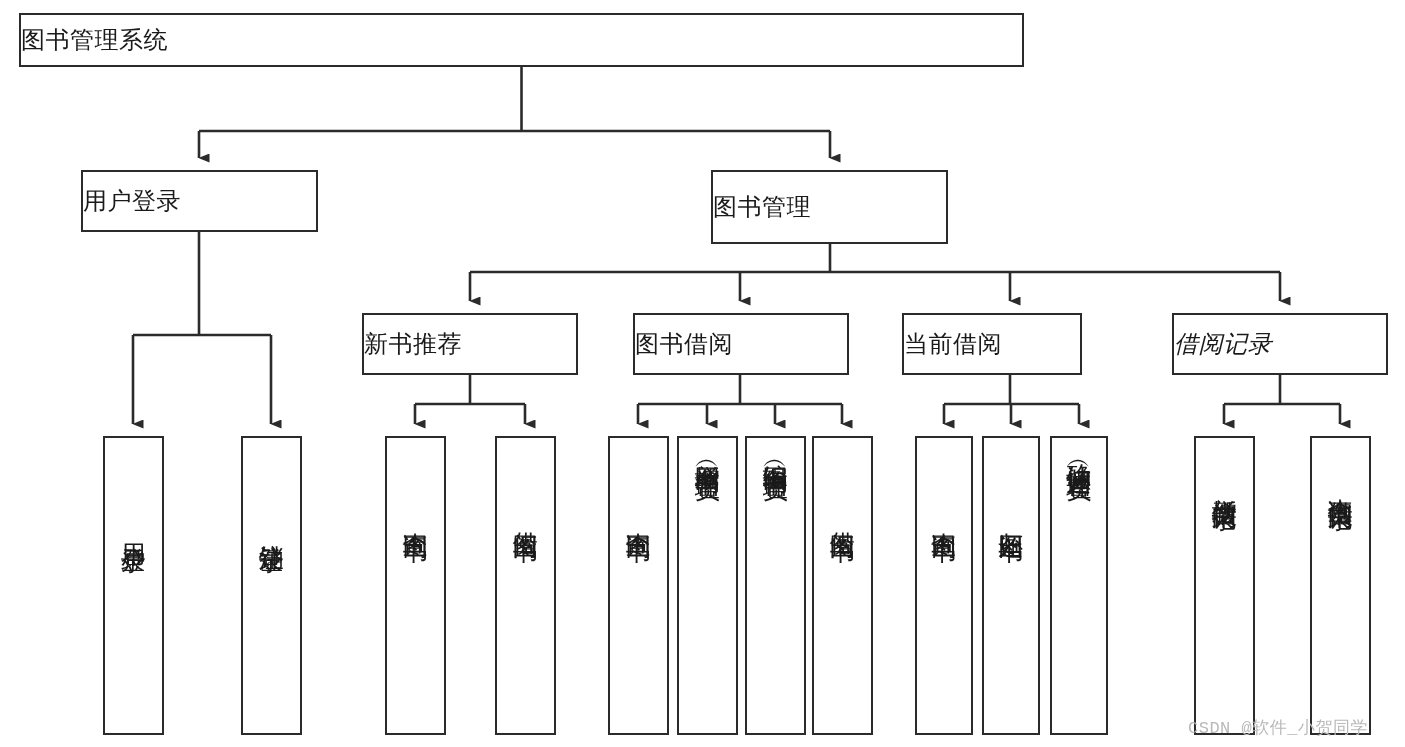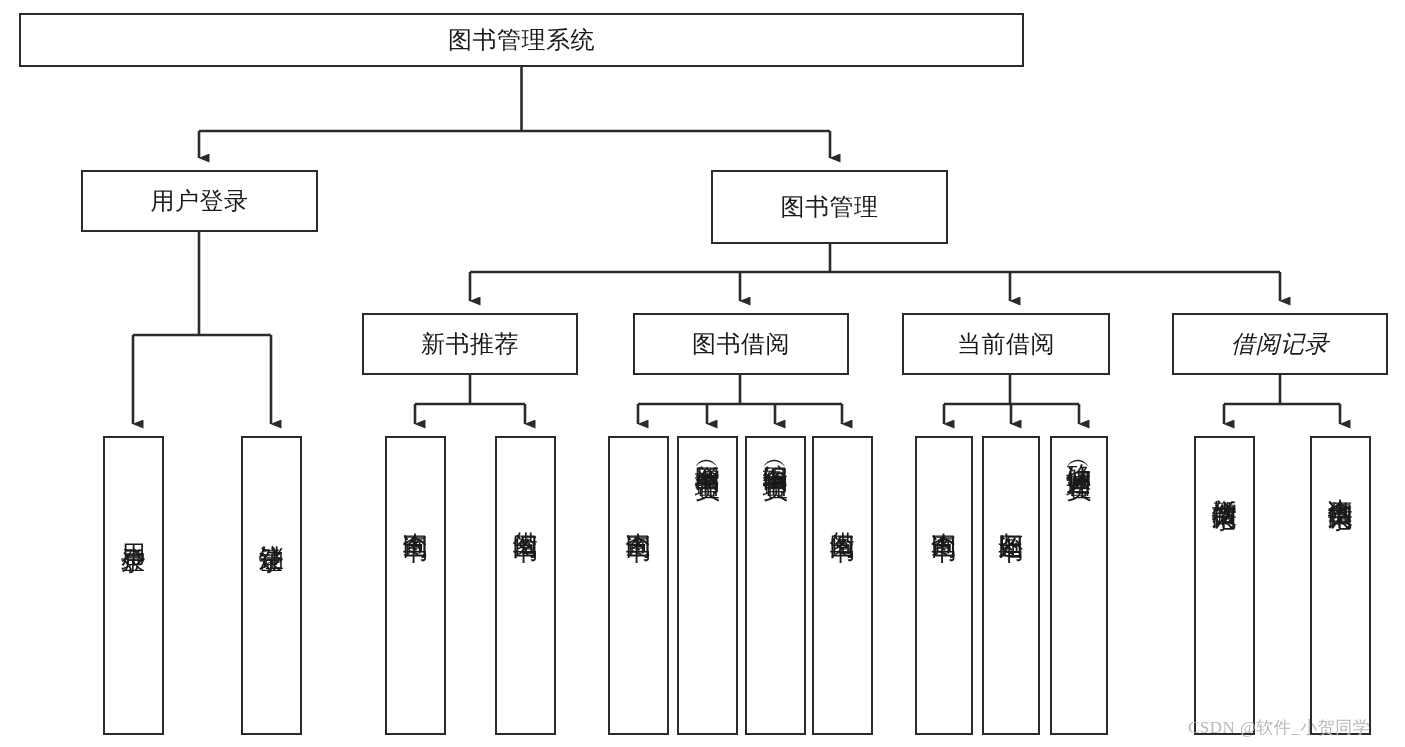--- a/index.html
+++ b/index.html
@@ -26,21 +26,21 @@
     height: 747px;
     pointer-events: none;
   }
   .node {
     position: absolute;
     box-sizing: border-box;
     background: #ffffff;
     border: 2px solid #2b2b2b;
     display: flex;
     align-items: center;
-    justify-content: center;
+    justify-content: flex-start;
     z-index: 2;
   }
   .node-label {
     color: #1a1a1a;
     line-height: 1.12;
     text-align: center;
     white-space: nowrap;
   }
   .node.horizontal .node-label {
     font-size: 24px;
@@ -61,21 +61,21 @@
   }
   #watermark {
     position: absolute;
     left: 1188px;
     top: 716px;
     font-size: 17px;
     color: #b9b9b9;
     letter-spacing: 0.5px;
     white-space: nowrap;
     z-index: 5;
-    font-family: Liberation Serif, serif;
+    font-family: Liberation Mono, monospace;
   }
 </style>
 </head>
 <body>
 
 <div id="diagram-root">
 
   <svg id="edge-layer" viewBox="0 0 1405 747" xmlns="http://www.w3.org/2000/svg">
     <defs>
       <marker id="arrowhead" markerWidth="9" markerHeight="11" refX="4.5" refY="10.5" orient="auto" markerUnits="userSpaceOnUse">
@@ -136,21 +136,21 @@
   <div class="node horizontal" style="left:711px; top:170px; width:237px; height:74px;">
     <span class="node-label">图书管理</span>
   </div>
 
   <div class="node horizontal" style="left:633px; top:313px; width:216px; height:62px;">
     <span class="node-label">图书借阅</span>
   </div>
   <div class="node horizontal" style="left:362px; top:313px; width:216px; height:62px;">
     <span class="node-label">新书推荐</span>
   </div>
-  <div class="node horizontal" style="left:902px; top:313px; width:208px; height:62px;">
+  <div class="node horizontal" style="left:902px; top:313px; width:180px; height:62px;">
     <span class="node-label">当前借阅</span>
   </div>
   <div class="node horizontal" style="left:1172px; top:313px; width:216px; height:62px;font-style:italic;">
     <span class="node-label">借阅记录</span>
   </div>
 
   <div class="node vertical" style="left:103px; top:436px; width:61px; height:299px; padding-top:86px;">
     <span class="node-label">用户登录</span>
   </div>
   <div class="node vertical" style="left:241px; top:436px; width:61px; height:299px; padding-top:86px;">

